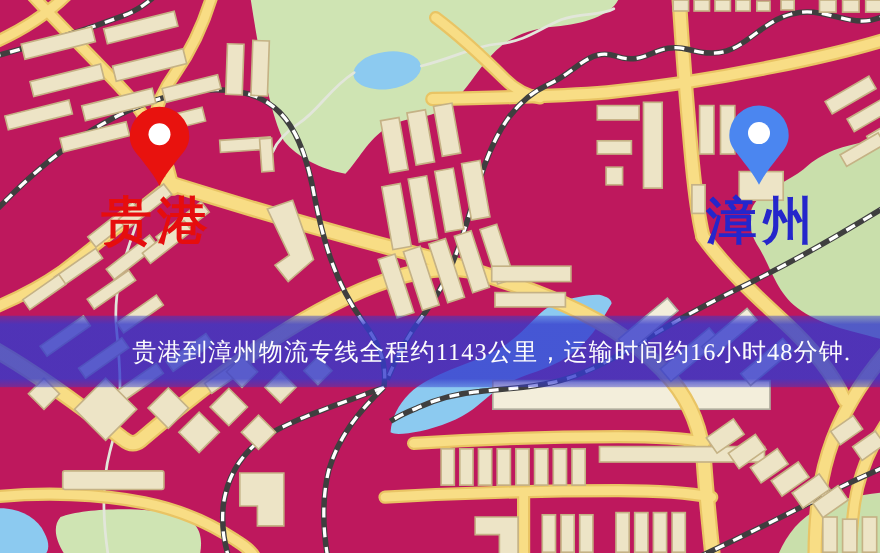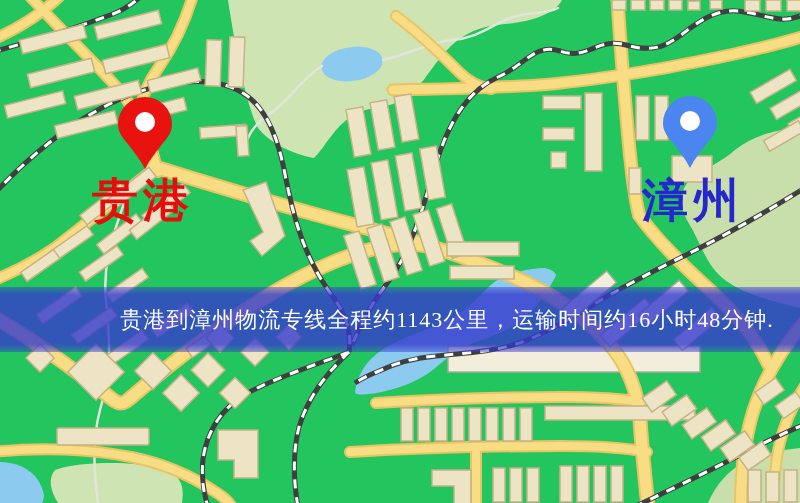--- a/index.html
+++ b/index.html
@@ -1,16 +1,16 @@
 <!DOCTYPE html>
 <html><head>
 <meta charset="utf-8">
 <style>
   html,body{margin:0;padding:0;background:#888;}
-  .stage{position:relative;width:800px;height:503px;overflow:hidden;background:#22c55e;
+  .stage{position:relative;width:800px;height:503px;overflow:hidden;background:#be185d;
          font-family:"Liberation Serif","DejaVu Serif",serif;}
   .stage svg{position:absolute;left:0;top:0;display:block;}
   .park{fill:#cfe4b3;}
   .park2{fill:#c9dfab;}
   .water{fill:#8ccaf0;}
   .stream{fill:none;stroke:#e2e6da;stroke-width:2.5;stroke-linecap:round;}
   .case{fill:none;stroke:#e9c464;stroke-linecap:round;}
   .road{fill:none;stroke:#f8dd85;stroke-linecap:round;}
   .rail-b{fill:none;stroke:#3f3f3f;stroke-width:5;}
   .rail-w{fill:none;stroke:#ffffff;stroke-width:3;stroke-dasharray:9 9;}

